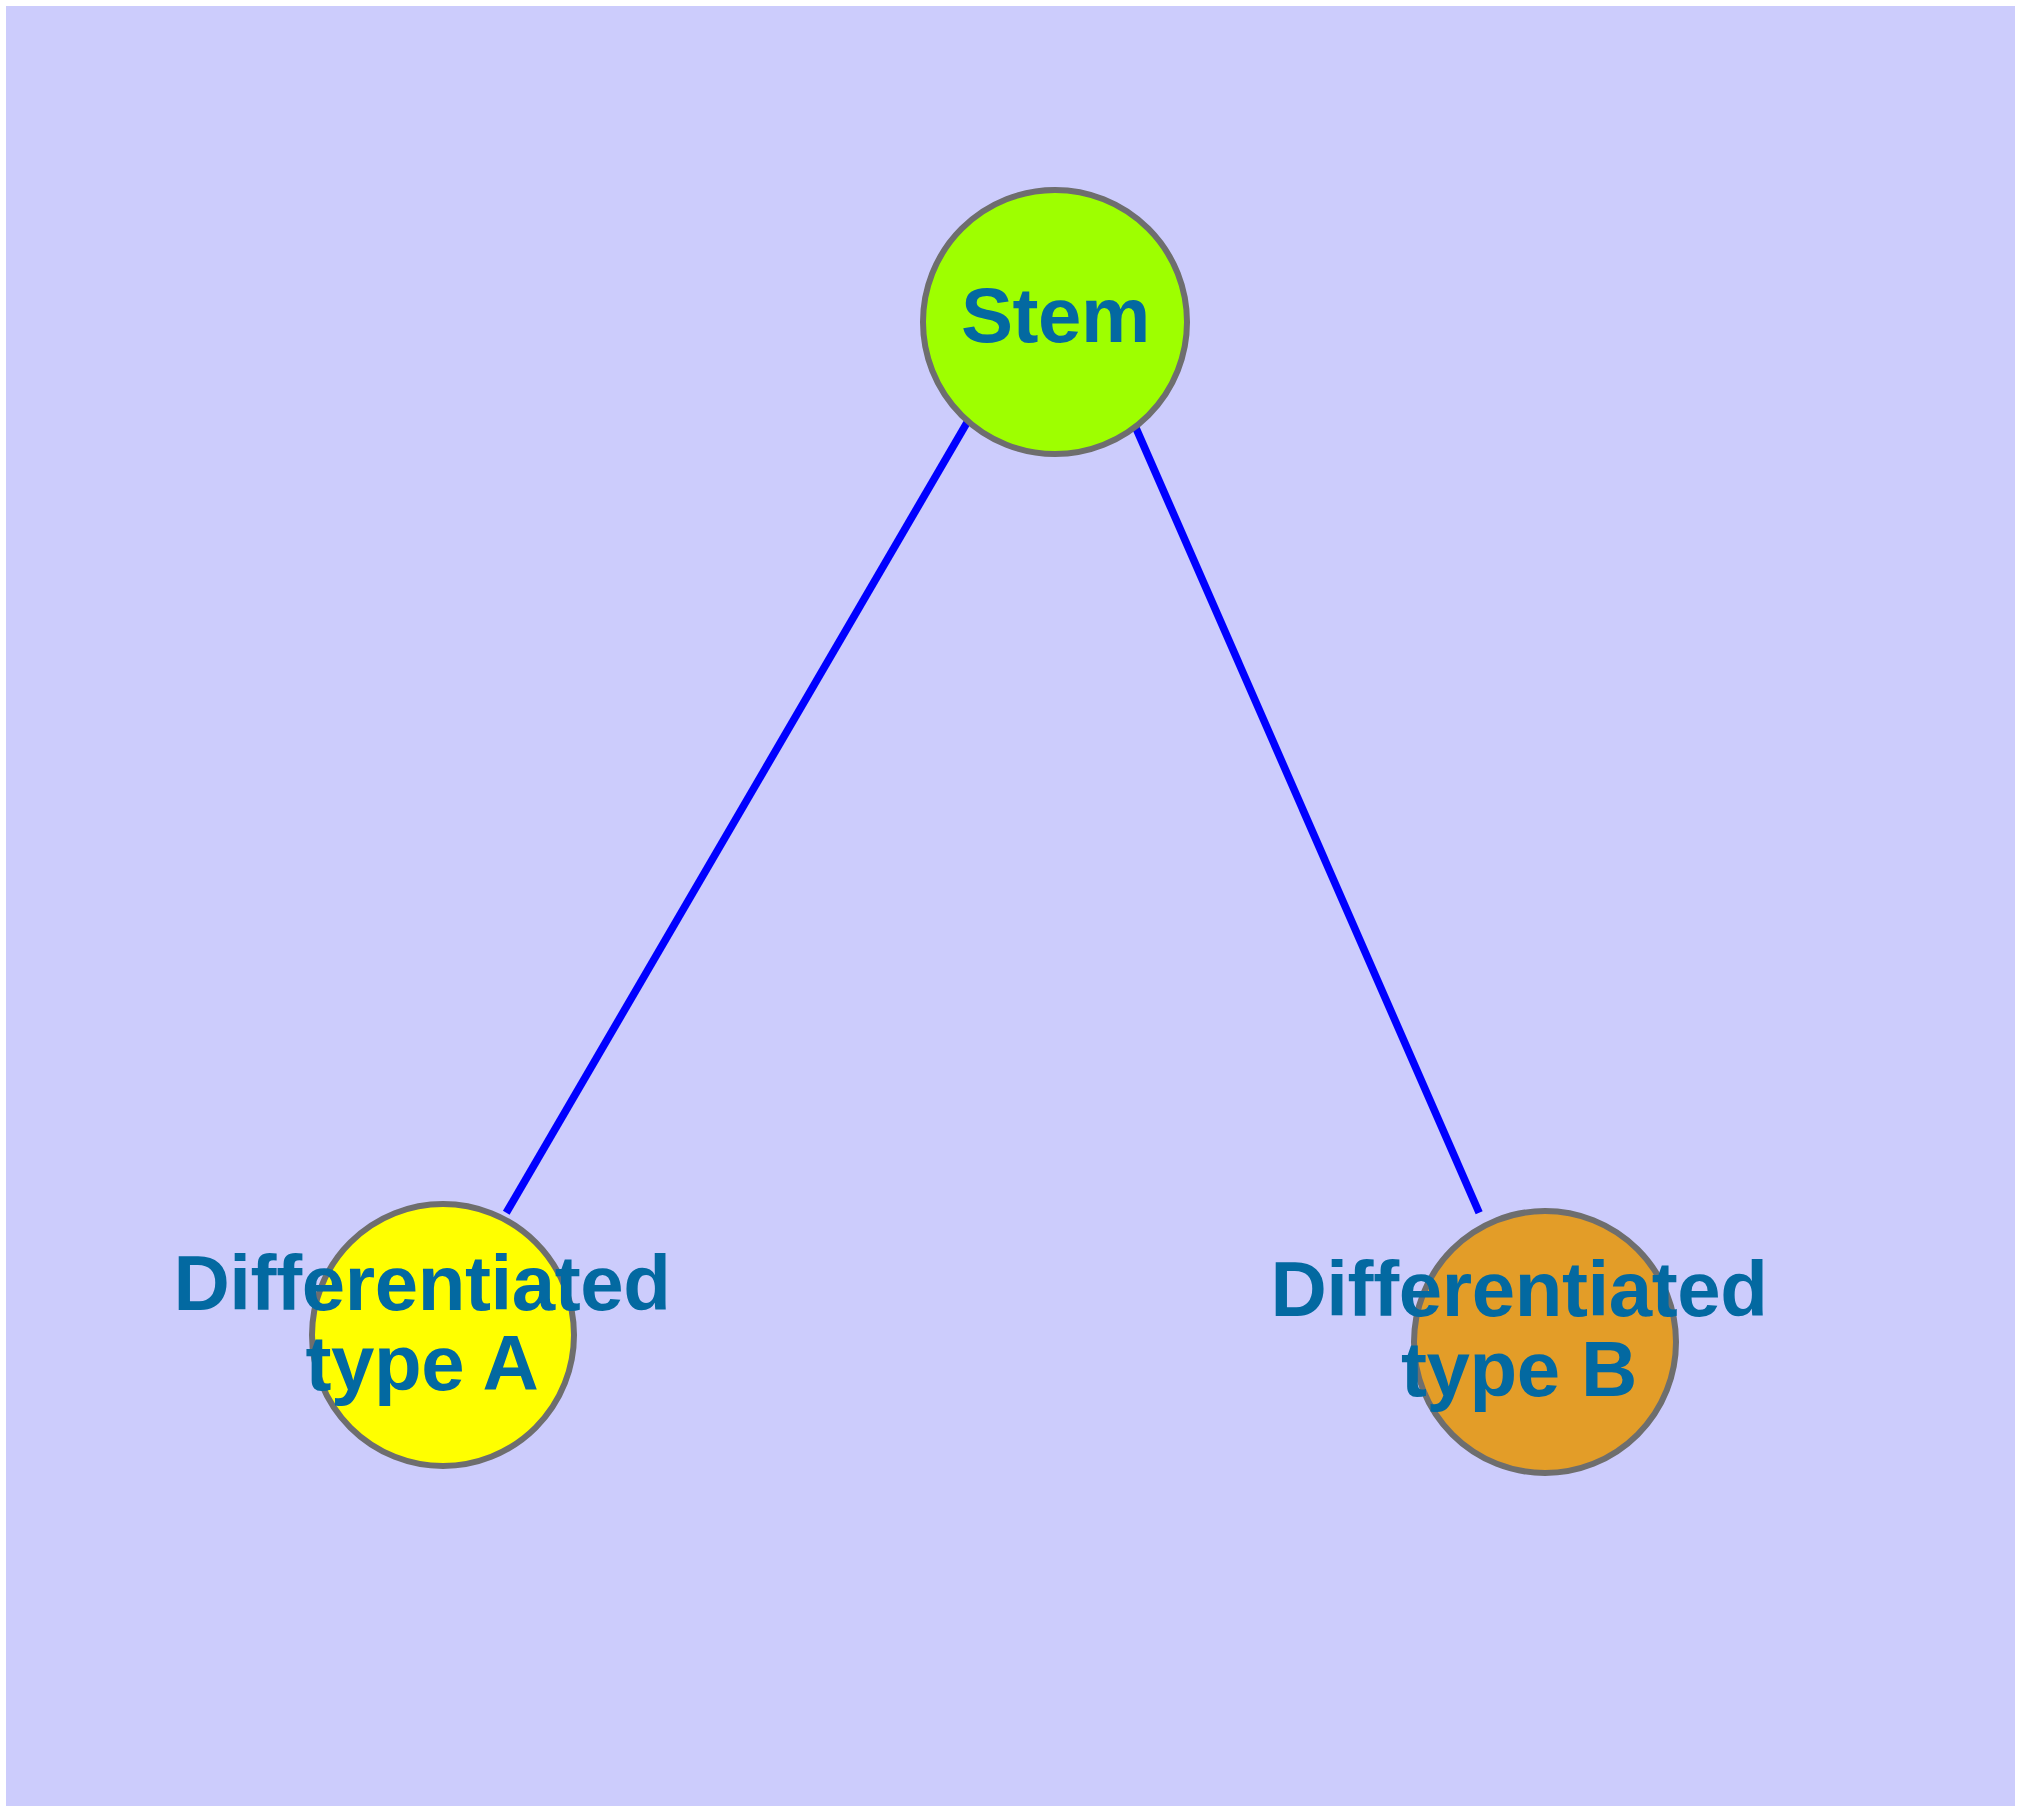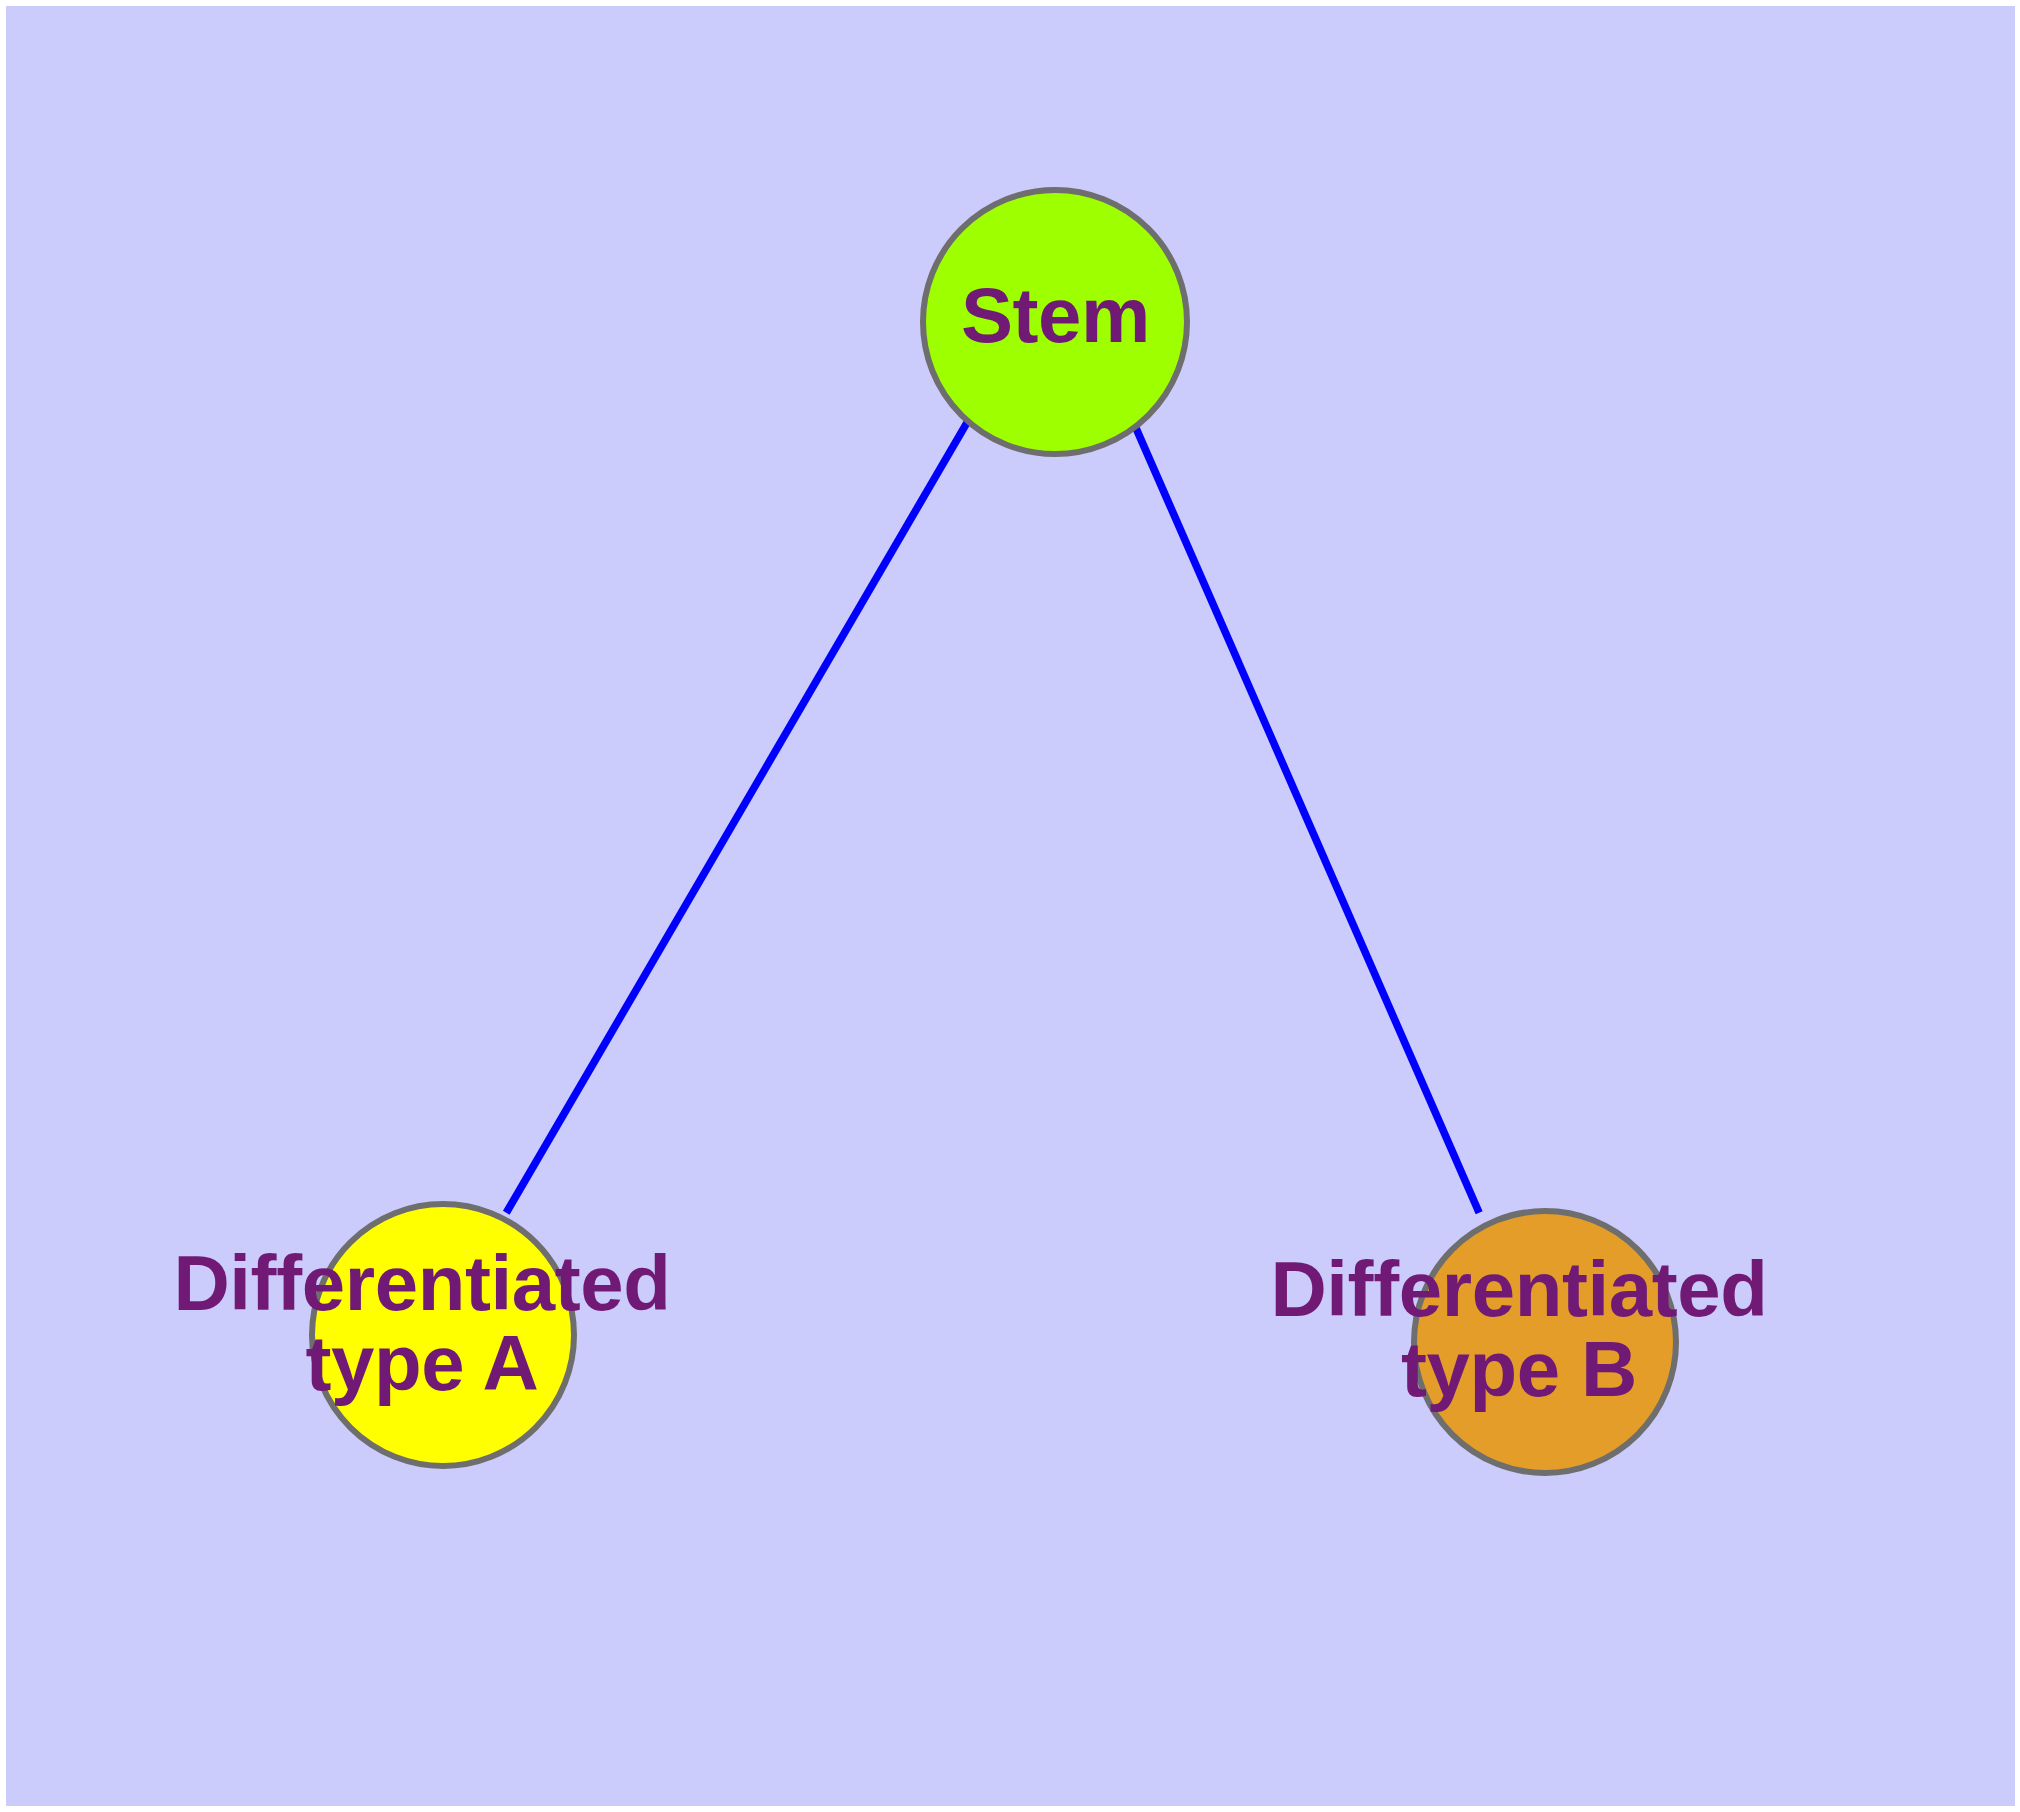--- a/index.html
+++ b/index.html
@@ -43,21 +43,21 @@
     height: 1800px;
   }
   .node {
     position: absolute;
     border-radius: 50%;
     border: 6.8px solid #6e6e6e;
     box-sizing: border-box;
   }
   .node-label {
     position: absolute;
-    color: #701a75;
+    color: #0369a1;
     font-weight: bold;
     text-align: center;
     white-space: pre;
     line-height: 1.03;
     letter-spacing: -0.4px;
     pointer-events: none;
   }
   
   #node-stem {
     left: 914px;

